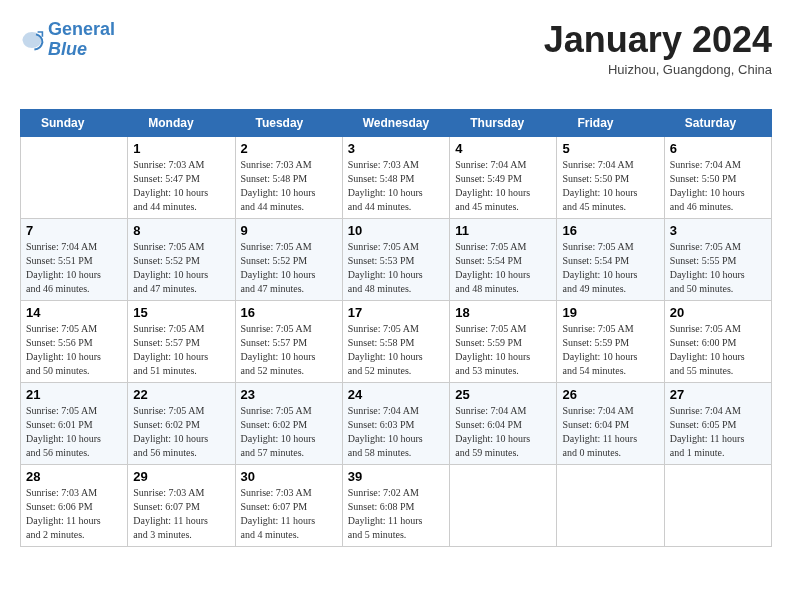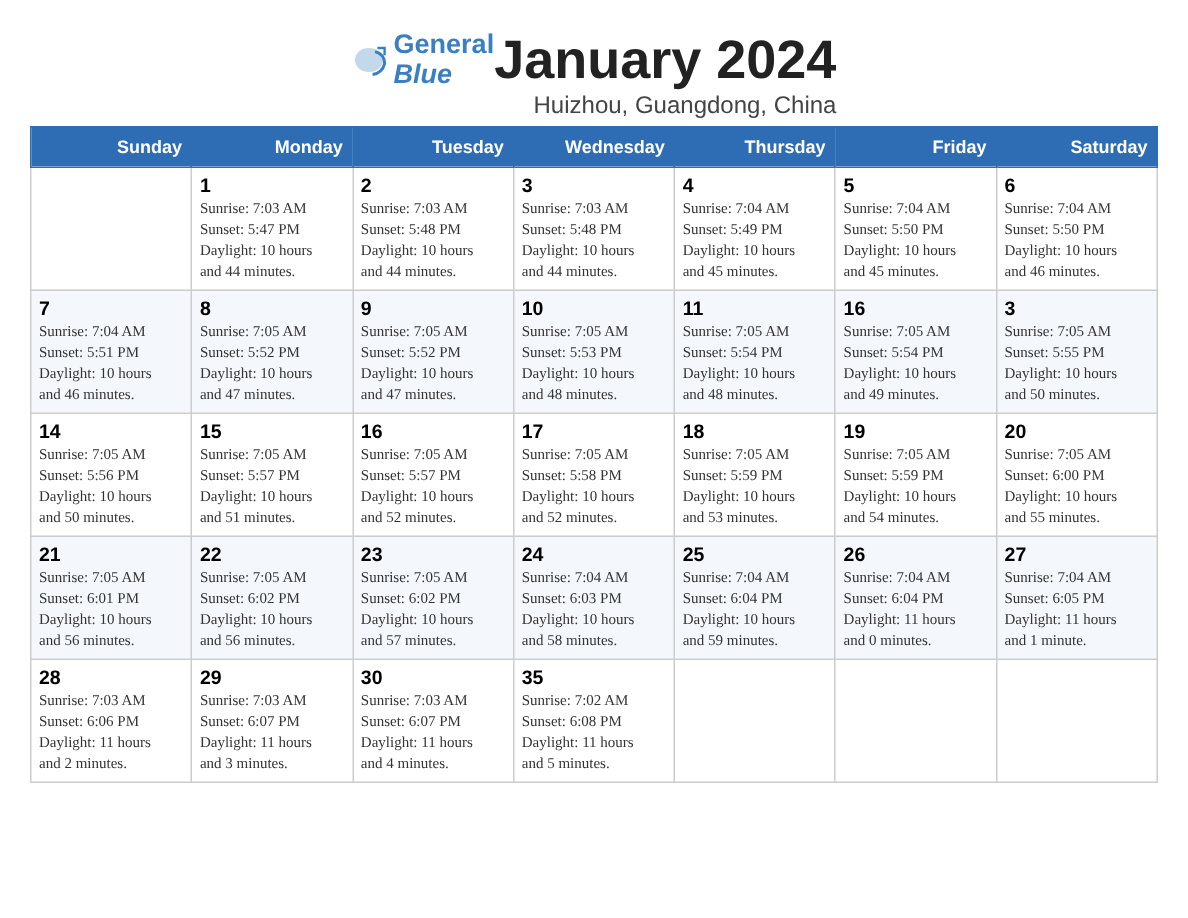--- a/index.html
+++ b/index.html
@@ -5,23 +5,23 @@
     * { margin: 0; padding: 0; box-sizing: border-box; }
     body {
       font-family: Arial, sans-serif;
       background: #fff;
       width: 792px;
       min-height: 612px;
       padding: 20px;
     }
     .header {
       display: flex;
-      justify-content: center;
+      justify-content: space-between;
       align-items: flex-start;
-      margin-bottom: 4px;
+      margin-bottom: 32px;
     }
     .logo {
       display: flex;
       align-items: center;
       gap: 4px;
     }
     .logo-text {
       font-size: 18px;
       font-weight: bold;
       color: #333;
@@ -37,34 +37,34 @@
     .title-section {
       text-align: right;
     }
     .month-title {
       font-size: 36px;
       font-weight: bold;
       color: #222;
       line-height: 1.1;
     }
     .location-title {
-      font-size: 16px;
+      font-size: 13px;
       color: #444;
       margin-top: 2px;
     }
     table {
       width: 100%;
       border-collapse: collapse;
       font-size: 11px;
     }
     thead tr th {
       background-color: #2e6db4;
       color: #fff;
-      padding: 6px 6px;
-      text-align: right;
+      padding: 6px 20px;
+      text-align: left;
       font-size: 12px;
       border: 1px solid #2e6db4;
     }
     tbody tr td {
       border: 1px solid #ccc;
       vertical-align: top;
       padding: 4px 5px;
       width: calc(100% / 7);
       min-height: 80px;
       height: 80px;
@@ -341,21 +341,21 @@
 and 3 minutes.</div>
         </td>
         <td>
           <span class="day-num">30</span>
           <div class="day-info" style="white-space: pre-line;">Sunrise: 7:03 AM
 Sunset: 6:07 PM
 Daylight: 11 hours
 and 4 minutes.</div>
         </td>
         <td>
-          <span class="day-num">35</span>
+          <span class="day-num">39</span>
           <div class="day-info" style="white-space: pre-line;">Sunrise: 7:02 AM
 Sunset: 6:08 PM
 Daylight: 11 hours
 and 5 minutes.</div>
         </td>
         <td class="empty-cell"></td>
         <td class="empty-cell"></td>
         <td class="empty-cell"></td>
       </tr>
     </tbody>

